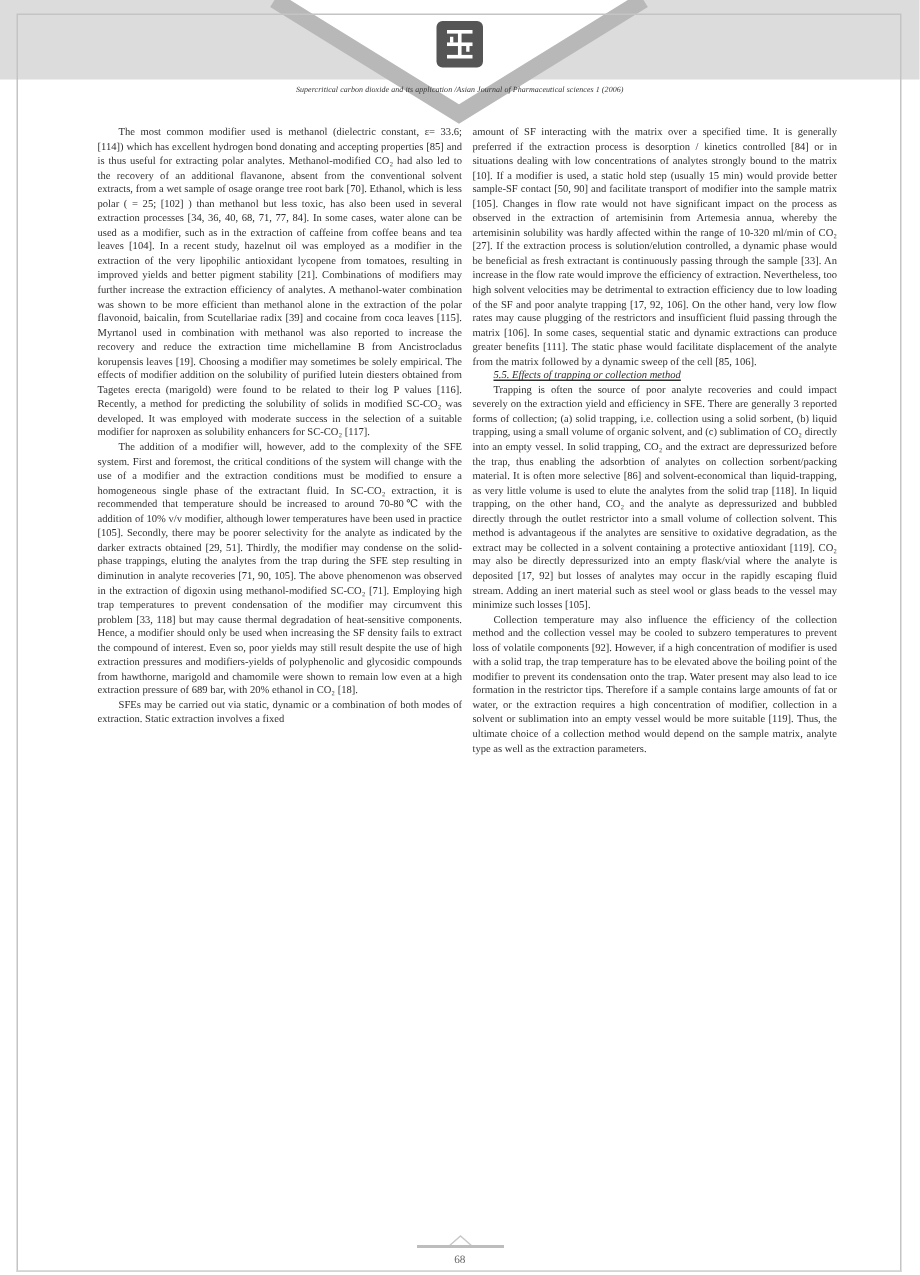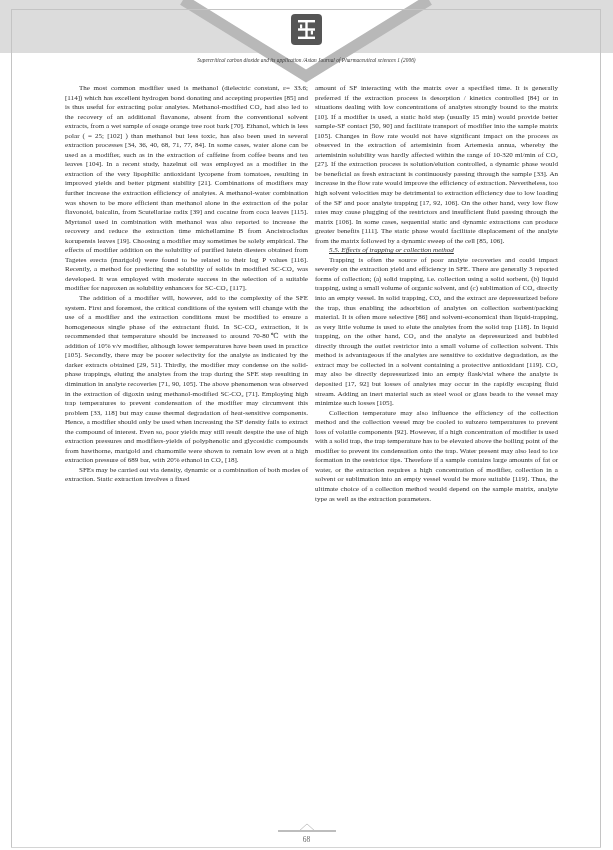--- a/index.html
+++ b/index.html
@@ -66,21 +66,21 @@
     <rect x="9" y="10.5" width="2.2" height="4" fill="#fff"></rect>
     <rect x="19.8" y="16.5" width="2.2" height="4" fill="#fff"></rect>
   </svg>
 </div>
 
 <div class="running-header">Supercritical carbon dioxide and its application /Asian Journal of Pharmaceutical sciences 1 (2006)</div>
 
 <div class="col left">
   <p>The most common modifier used is methanol (dielectric constant, ε= 33.6; [114]) which has excellent hydrogen bond donating and accepting properties [85] and is thus useful for extracting polar analytes. Methanol-modified CO₂ had also led to the recovery of an additional flavanone, absent from the conventional solvent extracts, from a wet sample of osage orange tree root bark [70]. Ethanol, which is less polar ( = 25; [102] ) than methanol but less toxic, has also been used in several extraction processes [34, 36, 40, 68, 71, 77, 84]. In some cases, water alone can be used as a modifier, such as in the extraction of caffeine from coffee beans and tea leaves [104]. In a recent study, hazelnut oil was employed as a modifier in the extraction of the very lipophilic antioxidant lycopene from tomatoes, resulting in improved yields and better pigment stability [21]. Combinations of modifiers may further increase the extraction efficiency of analytes. A methanol-water combination was shown to be more efficient than methanol alone in the extraction of the polar flavonoid, baicalin, from Scutellariae radix [39] and cocaine from coca leaves [115]. Myrtanol used in combination with methanol was also reported to increase the recovery and reduce the extraction time michellamine B from Ancistrocladus korupensis leaves [19]. Choosing a modifier may sometimes be solely empirical. The effects of modifier addition on the solubility of purified lutein diesters obtained from Tagetes erecta (marigold) were found to be related to their log P values [116]. Recently, a method for predicting the solubility of solids in modified SC-CO₂ was developed. It was employed with moderate success in the selection of a suitable modifier for naproxen as solubility enhancers for SC-CO₂ [117].</p>
   <p>The addition of a modifier will, however, add to the complexity of the SFE system. First and foremost, the critical conditions of the system will change with the use of a modifier and the extraction conditions must be modified to ensure a homogeneous single phase of the extractant fluid. In SC-CO₂ extraction, it is recommended that temperature should be increased to around 70-80℃ with the addition of 10% v/v modifier, although lower temperatures have been used in practice [105]. Secondly, there may be poorer selectivity for the analyte as indicated by the darker extracts obtained [29, 51]. Thirdly, the modifier may condense on the solid-phase trappings, eluting the analytes from the trap during the SFE step resulting in diminution in analyte recoveries [71, 90, 105]. The above phenomenon was observed in the extraction of digoxin using methanol-modified SC-CO₂ [71]. Employing high trap temperatures to prevent condensation of the modifier may circumvent this problem [33, 118] but may cause thermal degradation of heat-sensitive components. Hence, a modifier should only be used when increasing the SF density fails to extract the compound of interest. Even so, poor yields may still result despite the use of high extraction pressures and modifiers-yields of polyphenolic and glycosidic compounds from hawthorne, marigold and chamomile were shown to remain low even at a high extraction pressure of 689 bar, with 20% ethanol in CO₂ [18].</p>
-  <p>SFEs may be carried out via density, dynamic or a combination of both modes of extraction. Static extraction involves a fixed</p>
+  <p>SFEs may be carried out via static, dynamic or a combination of both modes of extraction. Static extraction involves a fixed</p>
 </div>
 
 <div class="col right">
   <p class="noindent">amount of SF interacting with the matrix over a specified time. It is generally preferred if the extraction process is desorption / kinetics controlled [84] or in situations dealing with low concentrations of analytes strongly bound to the matrix [10]. If a modifier is used, a static hold step (usually 15 min) would provide better sample-SF contact [50, 90] and facilitate transport of modifier into the sample matrix [105]. Changes in flow rate would not have significant impact on the process as observed in the extraction of artemisinin from Artemesia annua, whereby the artemisinin solubility was hardly affected within the range of 10-320 ml/min of CO₂ [27]. If the extraction process is solution/elution controlled, a dynamic phase would be beneficial as fresh extractant is continuously passing through the sample [33]. An increase in the flow rate would improve the efficiency of extraction. Nevertheless, too high solvent velocities may be detrimental to extraction efficiency due to low loading of the SF and poor analyte trapping [17, 92, 106]. On the other hand, very low flow rates may cause plugging of the restrictors and insufficient fluid passing through the matrix [106]. In some cases, sequential static and dynamic extractions can produce greater benefits [111]. The static phase would facilitate displacement of the analyte from the matrix followed by a dynamic sweep of the cell [85, 106].</p>
   <p class="section-heading">5.5. Effects of trapping or collection method</p>
   <p>Trapping is often the source of poor analyte recoveries and could impact severely on the extraction yield and efficiency in SFE. There are generally 3 reported forms of collection; (a) solid trapping, i.e. collection using a solid sorbent, (b) liquid trapping, using a small volume of organic solvent, and (c) sublimation of CO₂ directly into an empty vessel. In solid trapping, CO₂ and the extract are depressurized before the trap, thus enabling the adsorbtion of analytes on collection sorbent/packing material. It is often more selective [86] and solvent-economical than liquid-trapping, as very little volume is used to elute the analytes from the solid trap [118]. In liquid trapping, on the other hand, CO₂ and the analyte as depressurized and bubbled directly through the outlet restrictor into a small volume of collection solvent. This method is advantageous if the analytes are sensitive to oxidative degradation, as the extract may be collected in a solvent containing a protective antioxidant [119]. CO₂ may also be directly depressurized into an empty flask/vial where the analyte is deposited [17, 92] but losses of analytes may occur in the rapidly escaping fluid stream. Adding an inert material such as steel wool or glass beads to the vessel may minimize such losses [105].</p>
   <p>Collection temperature may also influence the efficiency of the collection method and the collection vessel may be cooled to subzero temperatures to prevent loss of volatile components [92]. However, if a high concentration of modifier is used with a solid trap, the trap temperature has to be elevated above the boiling point of the modifier to prevent its condensation onto the trap. Water present may also lead to ice formation in the restrictor tips. Therefore if a sample contains large amounts of fat or water, or the extraction requires a high concentration of modifier, collection in a solvent or sublimation into an empty vessel would be more suitable [119]. Thus, the ultimate choice of a collection method would depend on the sample matrix, analyte type as well as the extraction parameters.</p>
 </div>
 
 <svg class="footer-notch" viewBox="0 0 22 10">

